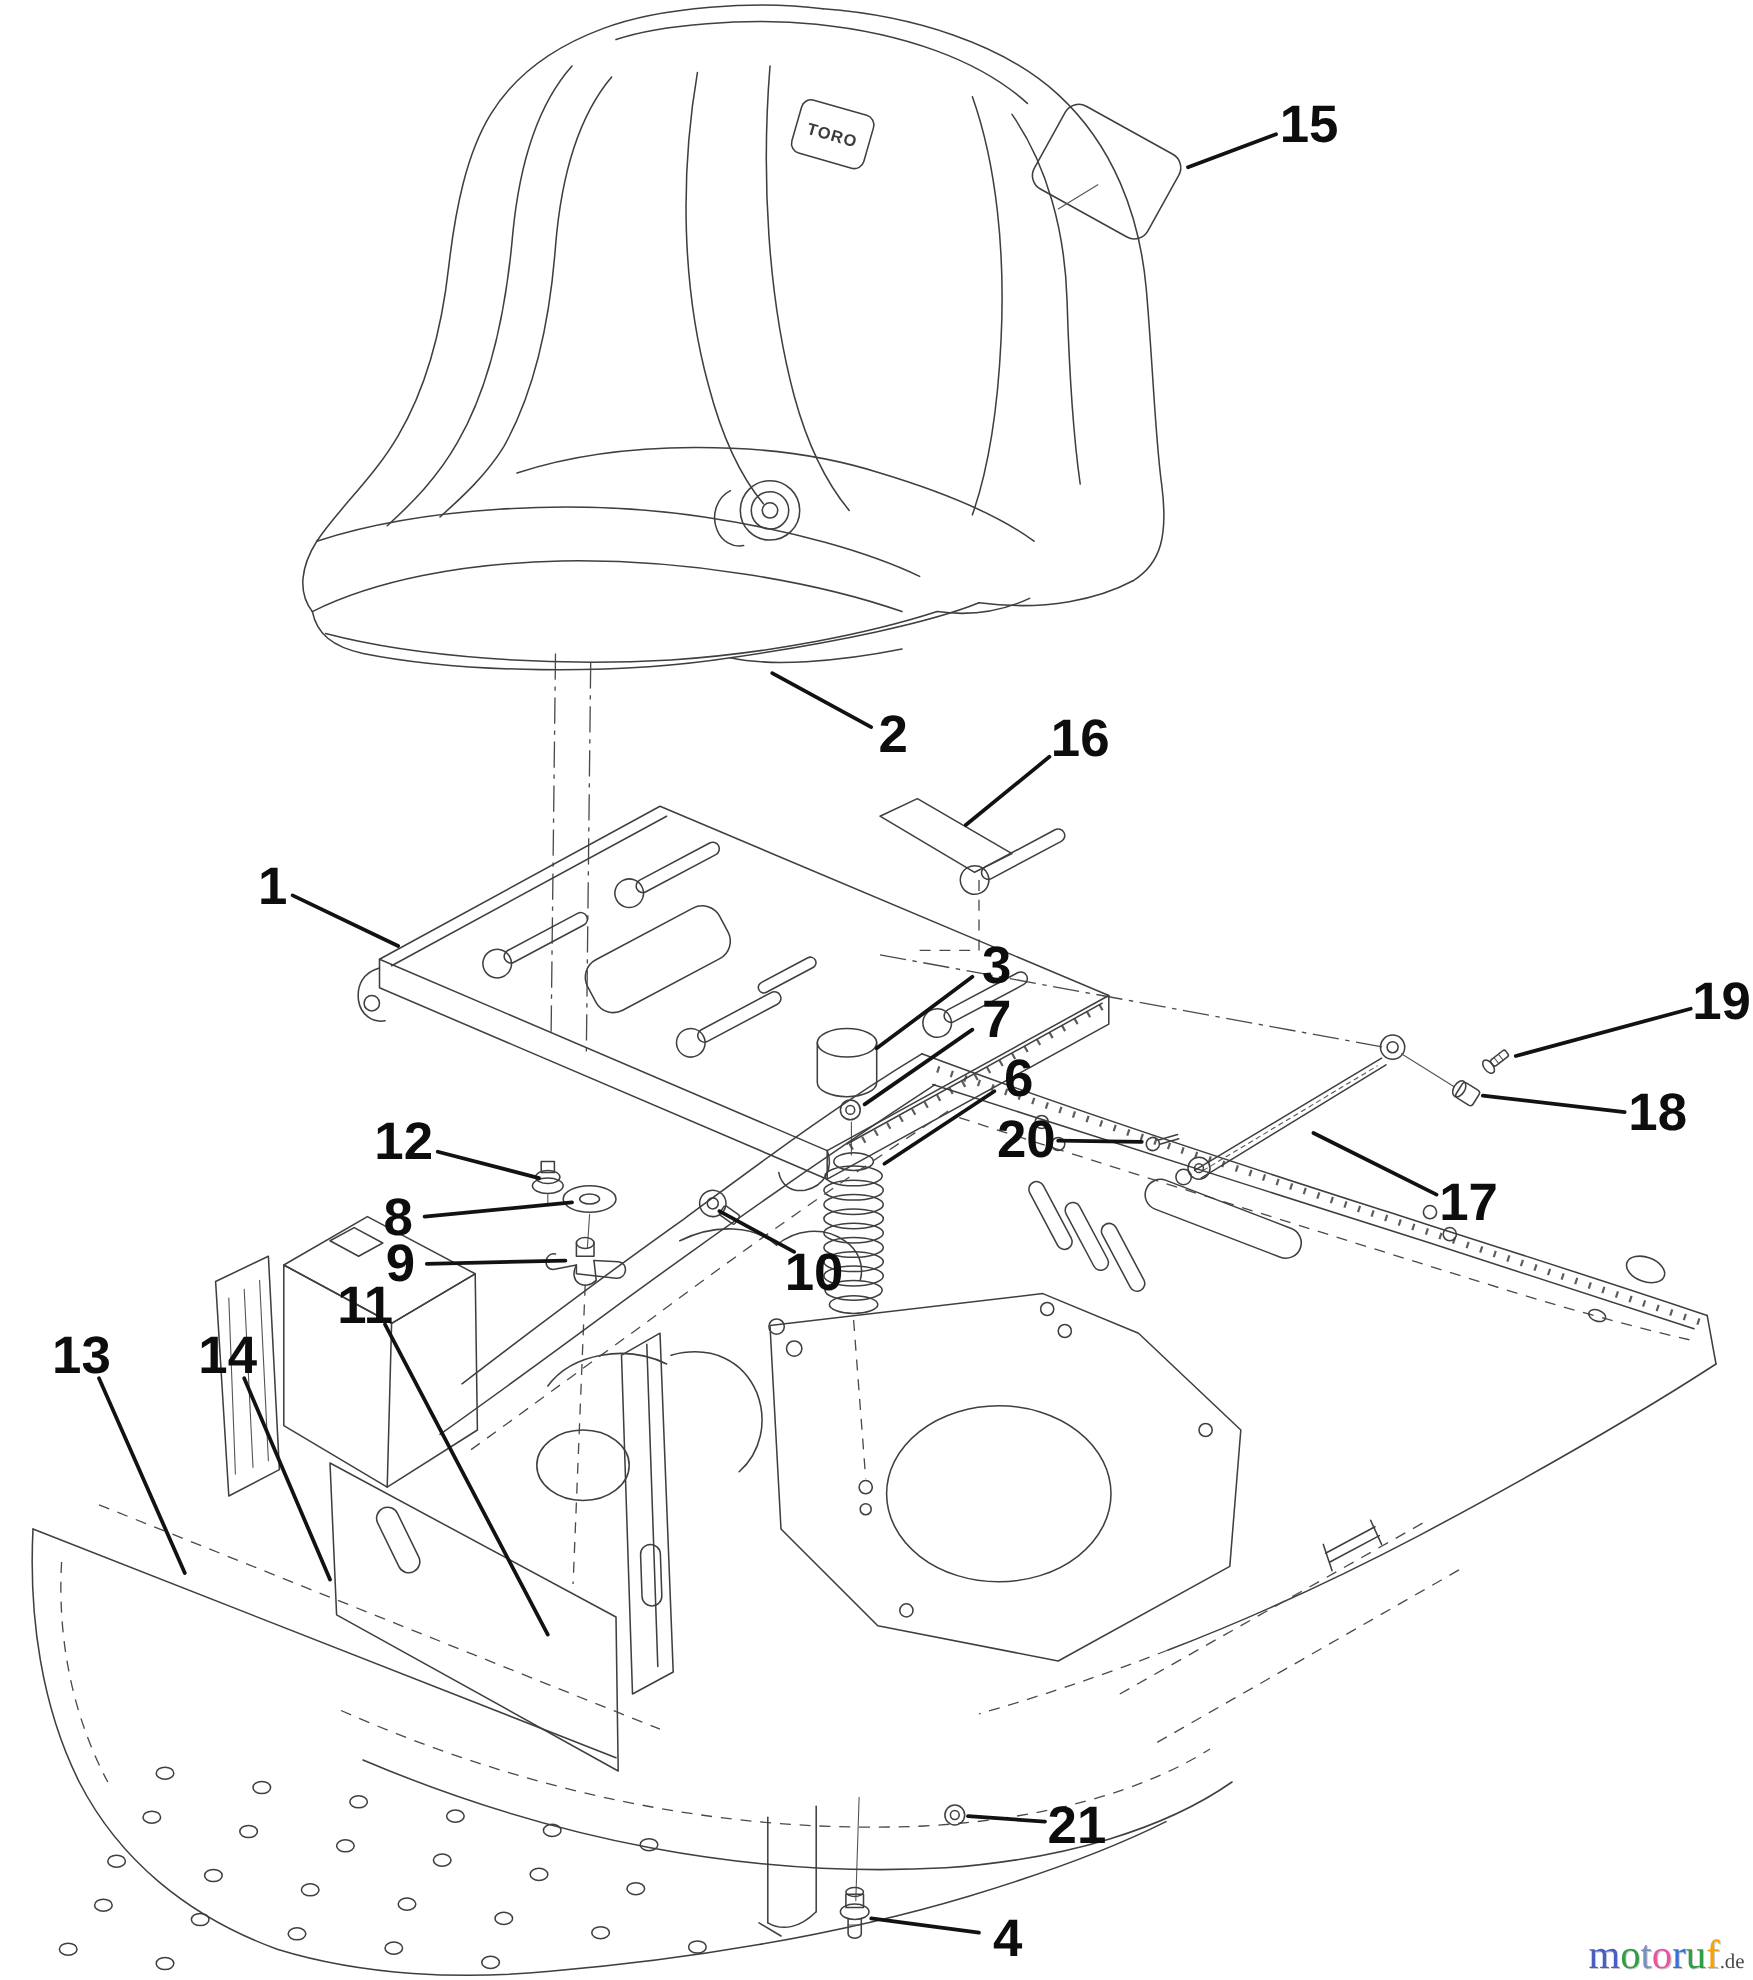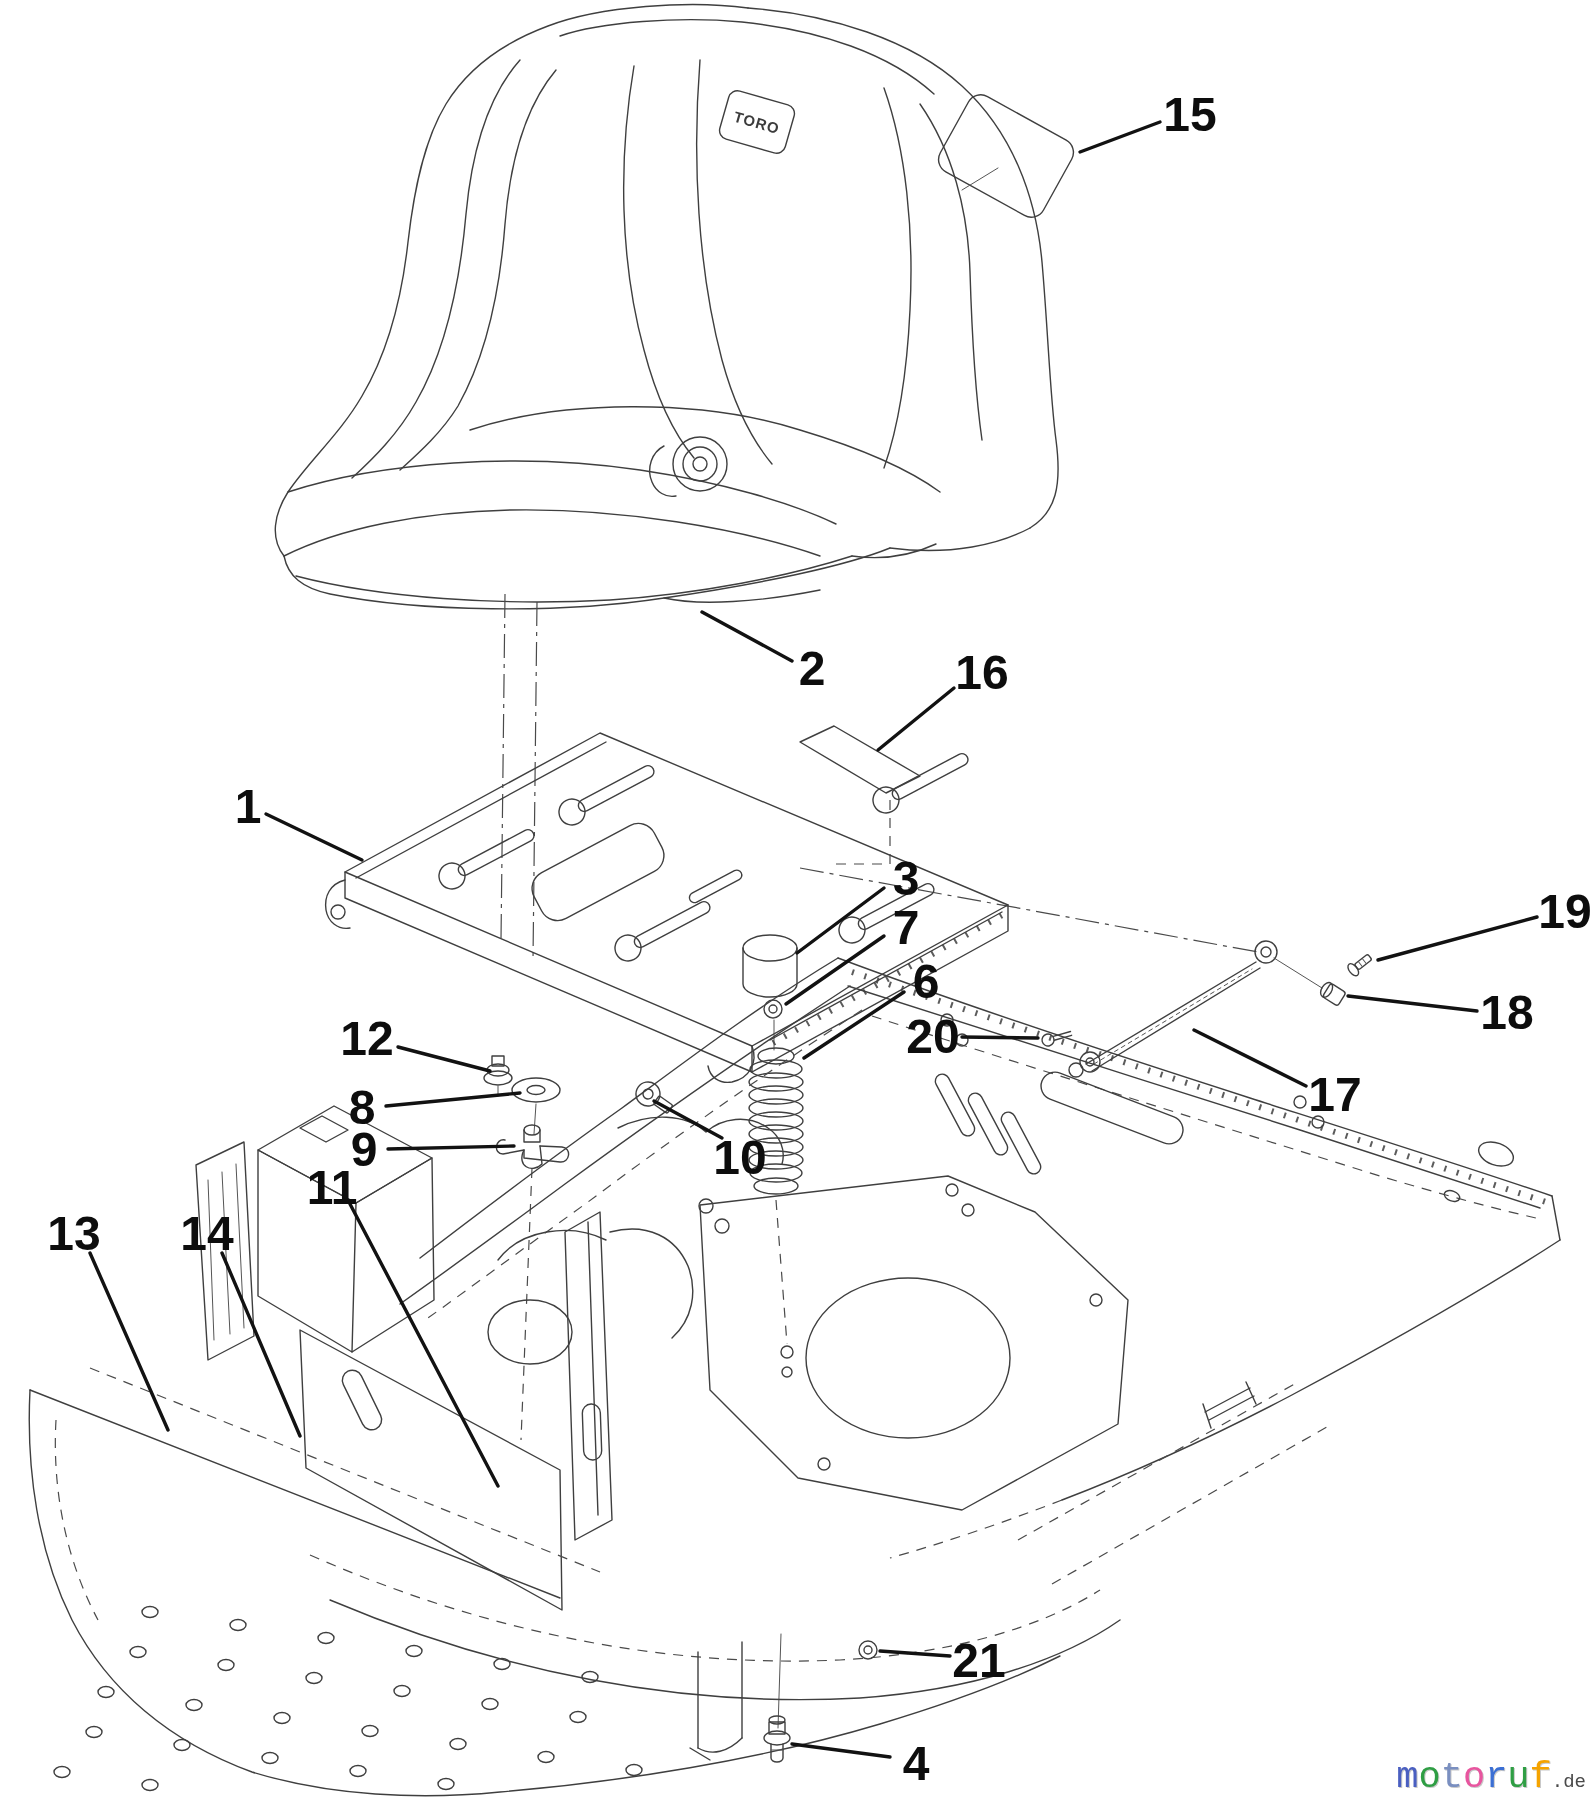--- a/index.html
+++ b/index.html
@@ -15,21 +15,21 @@
   .hatch{fill:none;stroke:#3f3f3f;stroke-width:6;stroke-dasharray:2 11;opacity:.85;}
   .callout-line{stroke:#121212;stroke-width:3.4;stroke-linecap:round;}
   .callout-text{
     font-family:"Liberation Sans", sans-serif;font-weight:700;font-size:48px;fill:#0d0d0d;
     text-anchor:middle;dominant-baseline:central;
   }
   .badge-text{font-family:"Liberation Sans", sans-serif;font-weight:700;font-size:15px;
     letter-spacing:1px;fill:#3c3c3c;text-anchor:middle;}
   .watermark{
     position:absolute;right:8px;bottom:4px;
-    font-family:Liberation Mono, monospace;font-size:37px;line-height:1;
+    font-family:Liberation Serif, serif;font-size:37px;line-height:1;
     text-shadow:1px 1px 0 #c9c9c9;user-select:none;text-align:right;
   }
   .watermark .suffix{font-size:19px;color:#4a4a4a;text-shadow:none;}
 </style>
 </head>
 <body>
 
 <div class="page">
 <svg width="1594" height="1800" viewBox="0 0 1594 1800">
 

